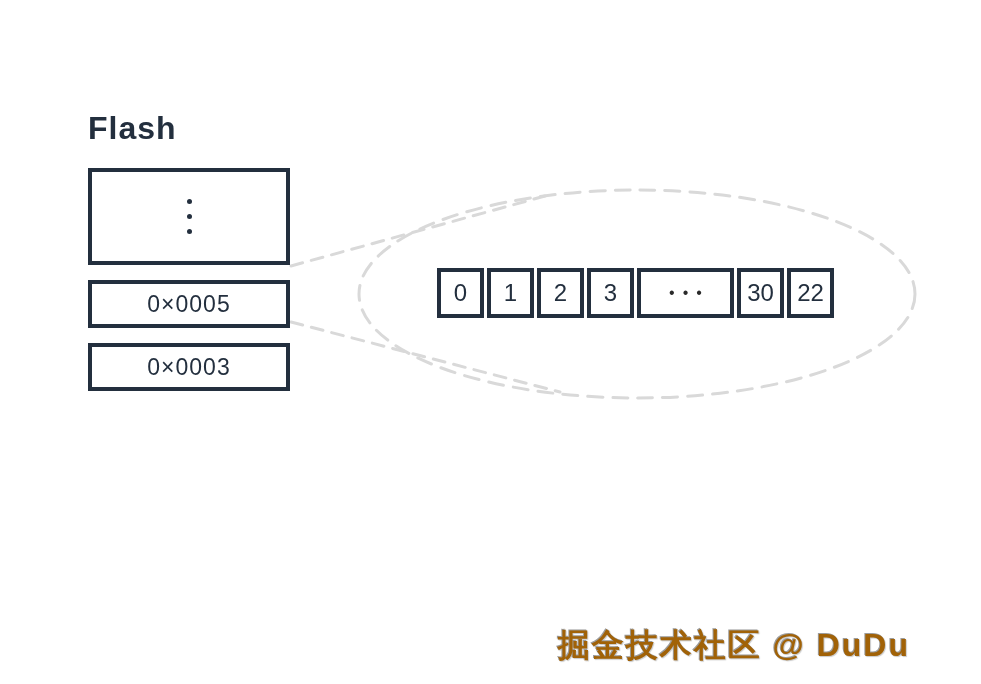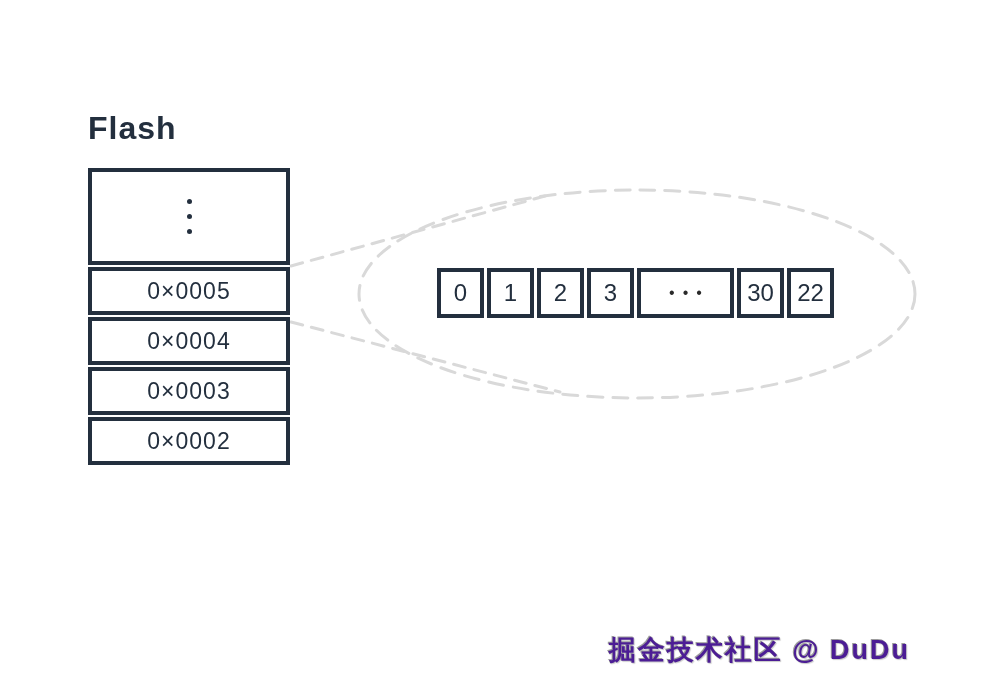--- a/index.html
+++ b/index.html
@@ -25,43 +25,43 @@
   }
   .stack{
     position:absolute;left:88px;top:168px;width:202px;
   }
   .cell{
     box-sizing:border-box;
     border:4px solid var(--ink);
     background:#fff;
     display:flex;align-items:center;justify-content:center;
   }
-  .stack .cell + .cell{margin-top:2px;}
+  .stack .cell + .cell{margin-top:15px;}
   .dots-cell{height:97px;}
   .addr{height:48px;font-size:23px;letter-spacing:1px;}
   .vdots{display:flex;flex-direction:column;gap:10px;}
   .vdots i{width:5px;height:5px;border-radius:50%;background:var(--ink);display:block;}
   .bit-row{
     position:absolute;left:437px;top:268px;
     display:flex;gap:3px;
   }
   .bcell{
     box-sizing:border-box;
     width:47px;height:50px;
     border:4px solid var(--ink);
     background:#fff;
     display:flex;align-items:center;justify-content:center;
     font-size:24px;
   }
   .bcell.wide{width:97px;}
   .bcell.dots{font-size:16px;letter-spacing:8px;text-indent:8px;color:#2a2a2a;}
   .watermark{
     position:absolute;right:14px;bottom:16px;
-    font-size:27px;font-weight:700;letter-spacing:2px;
-    color:#4c1d95;
+    font-size:32px;font-weight:700;letter-spacing:2px;
+    color:#a16207;
     text-shadow:-1px -1px 0 #9c9c9c, 1px 1px 1px #c9c9c9, 0 0 1px #ababab;
   }
 </style>
 </head>
 <body>
 
 <div class="canvas">
 
   <svg class="overlay" viewBox="0 0 981 684">
     <ellipse cx="637" cy="294" rx="278" ry="104" fill="none" stroke-width="3" stroke-dasharray="15 10" stroke-linecap="round" stroke="#d9d9d9"></ellipse>
@@ -73,23 +73,21 @@
 
   <div class="stack">
     <div class="cell dots-cell">
       <span class="vdots">
           <i></i>
           <i></i>
           <i></i>
         </span>
     </div>
     <div class="cell addr">0×0005</div>
-    <div class="cell addr">0×0004</div>
     <div class="cell addr">0×0003</div>
-    <div class="cell addr">0×0002</div>
   </div>
 
   <div class="bit-row">
     <div class="bcell">0</div>
     <div class="bcell">1</div>
     <div class="bcell">2</div>
     <div class="bcell">3</div>
     <div class="bcell wide dots">•••</div>
     <div class="bcell">30</div>
     <div class="bcell">22</div>

